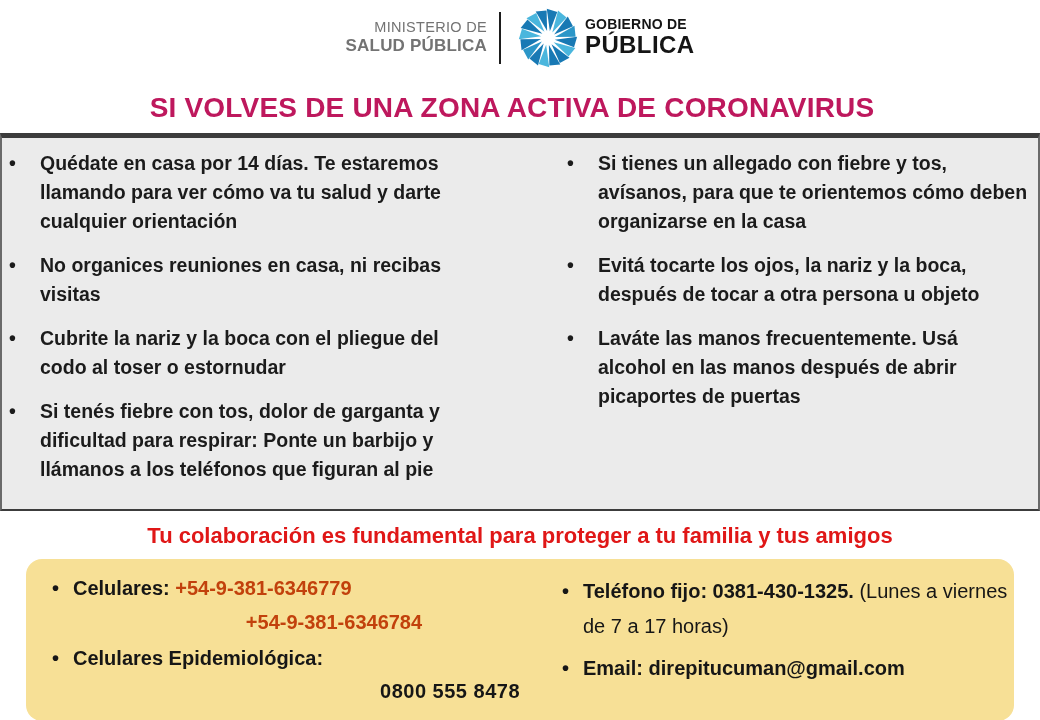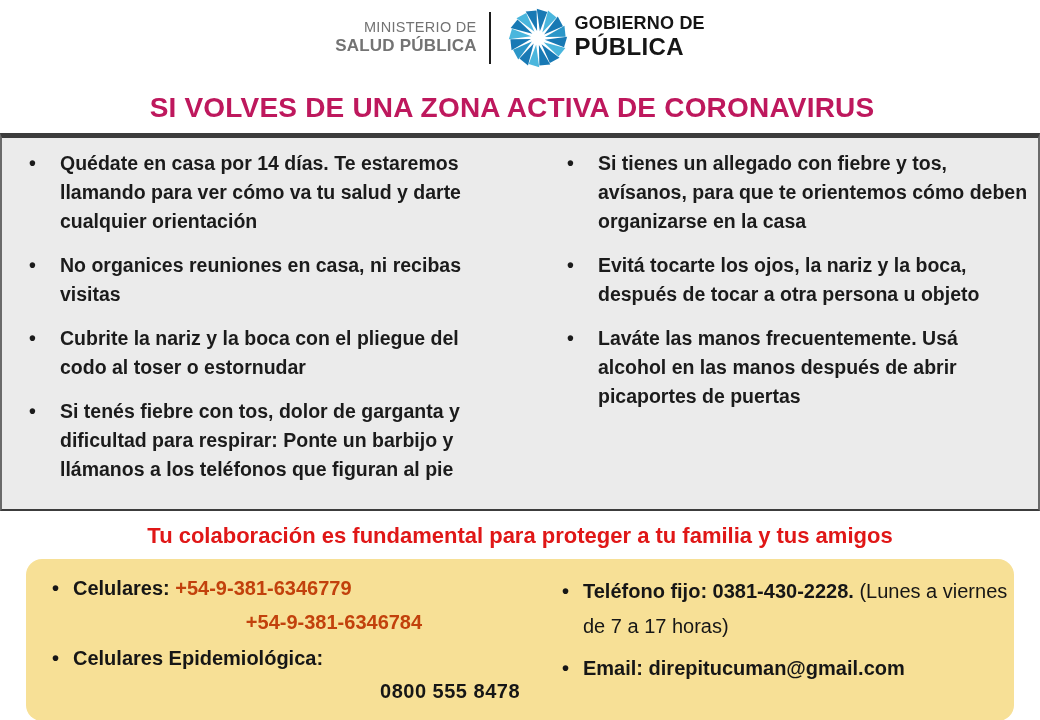--- a/index.html
+++ b/index.html
@@ -16,21 +16,21 @@
   .logo-row {
     display: flex; justify-content: center; align-items: center;
     padding-top: 7px; height: 68px;
   }
   .ministry { text-align: right; color: #737373; line-height: 1.15; }
   .ministry .l1 { font-size: 14.5px; letter-spacing: .3px; }
   .ministry .l2 { font-size: 17px; font-weight: bold; letter-spacing: .2px; }
   .logo-divider { width: 2px; height: 52px; background: #1d1d1d; margin: 0 10px 0 12px; }
   .pinwheel { margin: 0 6px; }
   .gov { text-align: left; color: #151515; line-height: 1.1; }
-  .gov .l1 { font-size: 18px; font-weight: bold; letter-spacing: .2px; }
+  .gov .l1 { font-size: 14px; font-weight: bold; letter-spacing: .2px; }
   .gov .l2 { font-size: 24px; font-weight: 800; letter-spacing: .4px; }
 
   
   .main-title {
     margin: 24px 16px 9px 0;
     text-align: center;
     font-size: 28px; font-weight: bold;
     color: #be185d;
     letter-spacing: .2px;
   }
@@ -39,21 +39,21 @@
   .advice-panel {
     background: #ebebeb;
     border: 2px solid #6a6a6a;
     border-top: 5px solid #3c3c3c;
     border-bottom: 2px solid #3c3c3c;
     display: flex;
     padding: 11px 0 10px 0;
     min-height: 372px;
   }
   .advice-col { flex: 0 0 520px; }
-  .advice-col.left  { padding-left: 20px; }
+  .advice-col.left  { }
   .advice-col.right { padding-left: 38px; }
   .advice-list { list-style: none; margin: 0; padding: 0; }
   .advice-list li {
     position: relative;
     padding-left: 38px;
     max-width: 468px;
     font-size: 19.5px; font-weight: bold;
     line-height: 29px;
     color: #1b1b1b;
     margin-bottom: 15px;
@@ -166,20 +166,20 @@
       <span class="phone-blue">+54-9-381-6346779</span>
     </div>
     <div class="phone-blue indent-phone">+54-9-381-6346784</div>
     <div class="c-item mt">
       <span>Celulares Epidemiológica:</span>
     </div>
     <div class="indent-0800">0800 555 8478</div>
   </div>
   <div class="contact-col right">
     <div class="c-item fijo-item">
-      <span>Teléfono fijo: 0381-430-2228.</span>
+      <span>Teléfono fijo: 0381-430-1325.</span>
       <span class="note-regular">(Lunes a viernes de 7 a 17 horas)</span>
     </div>
     <div class="c-item mt">
       <span>Email: direpitucuman@gmail.com</span>
     </div>
   </div>
 </section>
 
 </body></html>

